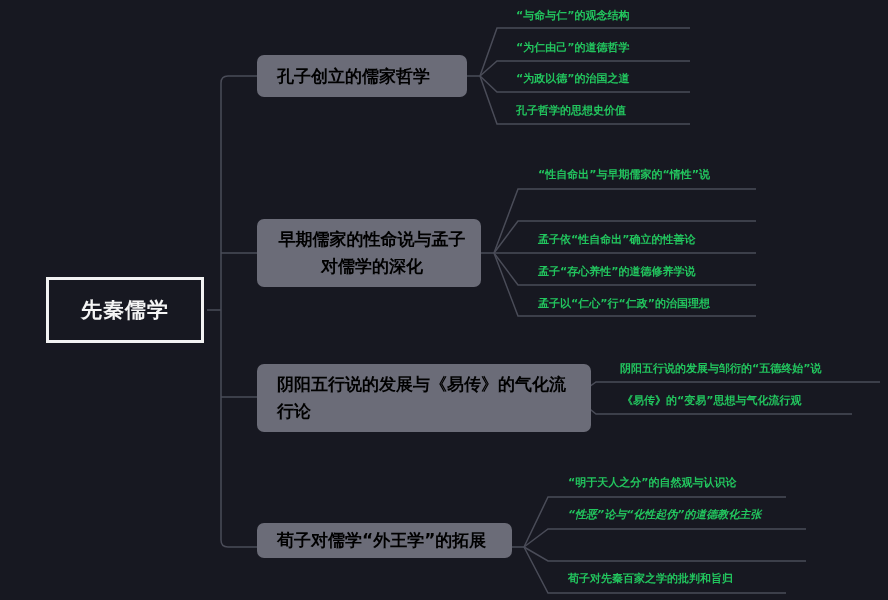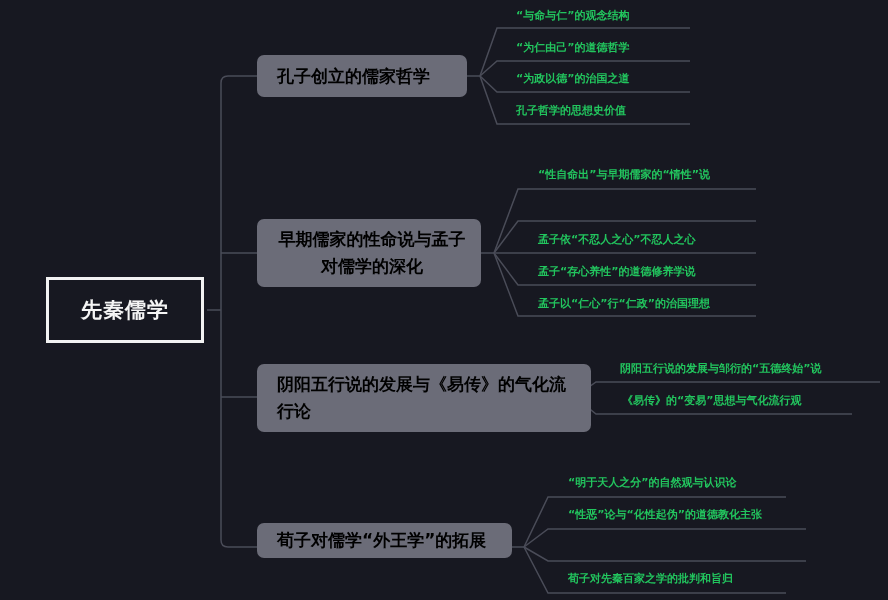--- a/index.html
+++ b/index.html
@@ -81,36 +81,36 @@
     <span>“为政以德”的治国之道</span></div>
   <div class="sub" style="left:516px; top:103px;">
     <span>孔子哲学的思想史价值</span></div>
 
   <div class="topic" style="left:257px; top:219px; width:224px; height:68px; padding-right:14px;text-align:center;">
     <span>早期儒家的性命说与孟子对儒学的深化</span>
   </div>
   <div class="sub" style="left:538px; top:167px;">
     <span>“性自命出”与早期儒家的“情性”说</span></div>
   <div class="sub" style="left:538px; top:232px;">
-    <span>孟子依“不忍人之心”不忍人之心</span></div>
+    <span>孟子依“性自命出”确立的性善论</span></div>
   <div class="sub" style="left:538px; top:264px;">
     <span>孟子“存心养性”的道德修养学说</span></div>
   <div class="sub" style="left:538px; top:296px;">
     <span>孟子以“仁心”行“仁政”的治国理想</span></div>
 
   <div class="topic" style="left:257px; top:364px; width:334px; height:68px; ">
     <span>阴阳五行说的发展与《易传》的气化流行论</span>
   </div>
   <div class="sub" style="left:620px; top:361px;">
     <span>阴阳五行说的发展与邹衍的“五德终始”说</span></div>
   <div class="sub" style="left:622px; top:393px;">
     <span>《易传》的“变易”思想与气化流行观</span></div>
 
   <div class="topic" style="left:257px; top:523px; width:255px; height:35px;">
     <span>荀子对儒学“外王学”的拓展</span>
   </div>
   <div class="sub" style="left:568px; top:475px;">
     <span>“明于天人之分”的自然观与认识论</span></div>
-  <div class="sub" style="left:568px; top:507px;">
+  <div class="sub" style="left:568px; top:507px;font-style:italic;">
     <span>“性恶”论与“化性起伪”的道德教化主张</span></div>
   <div class="sub" style="left:568px; top:571px;">
     <span>荀子对先秦百家之学的批判和旨归</span></div>
 </div>
 
 </body></html>

